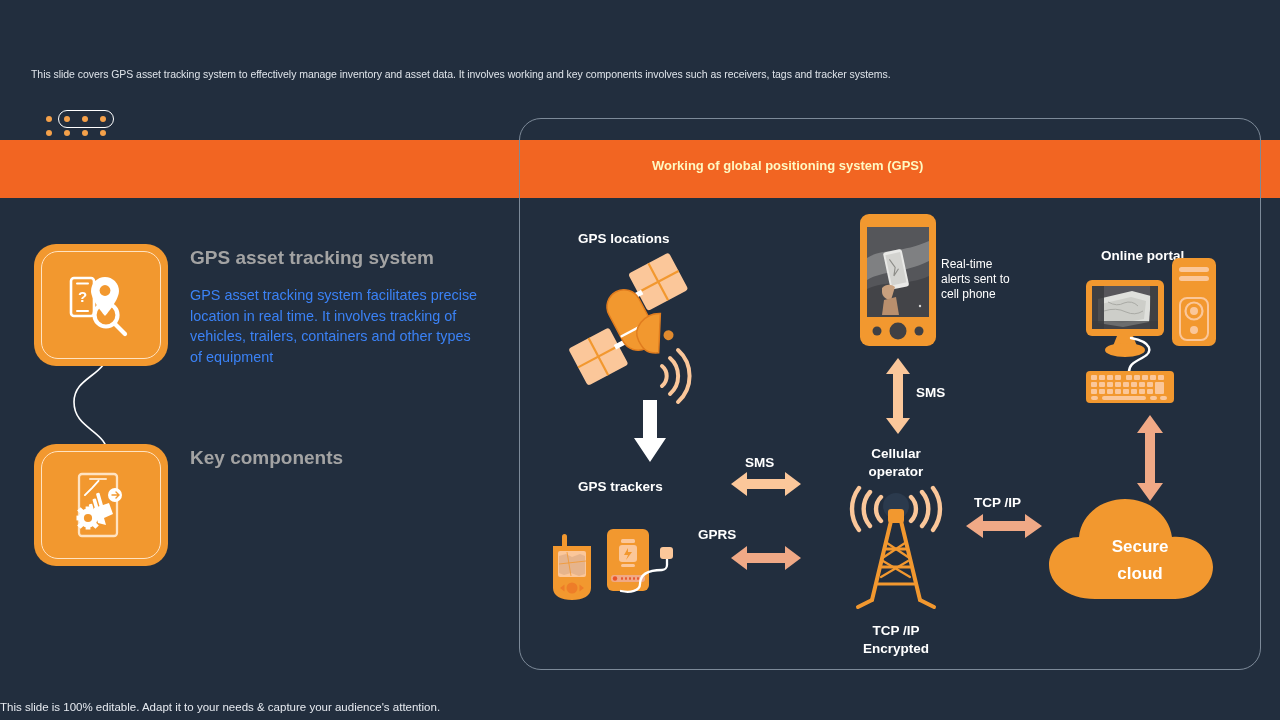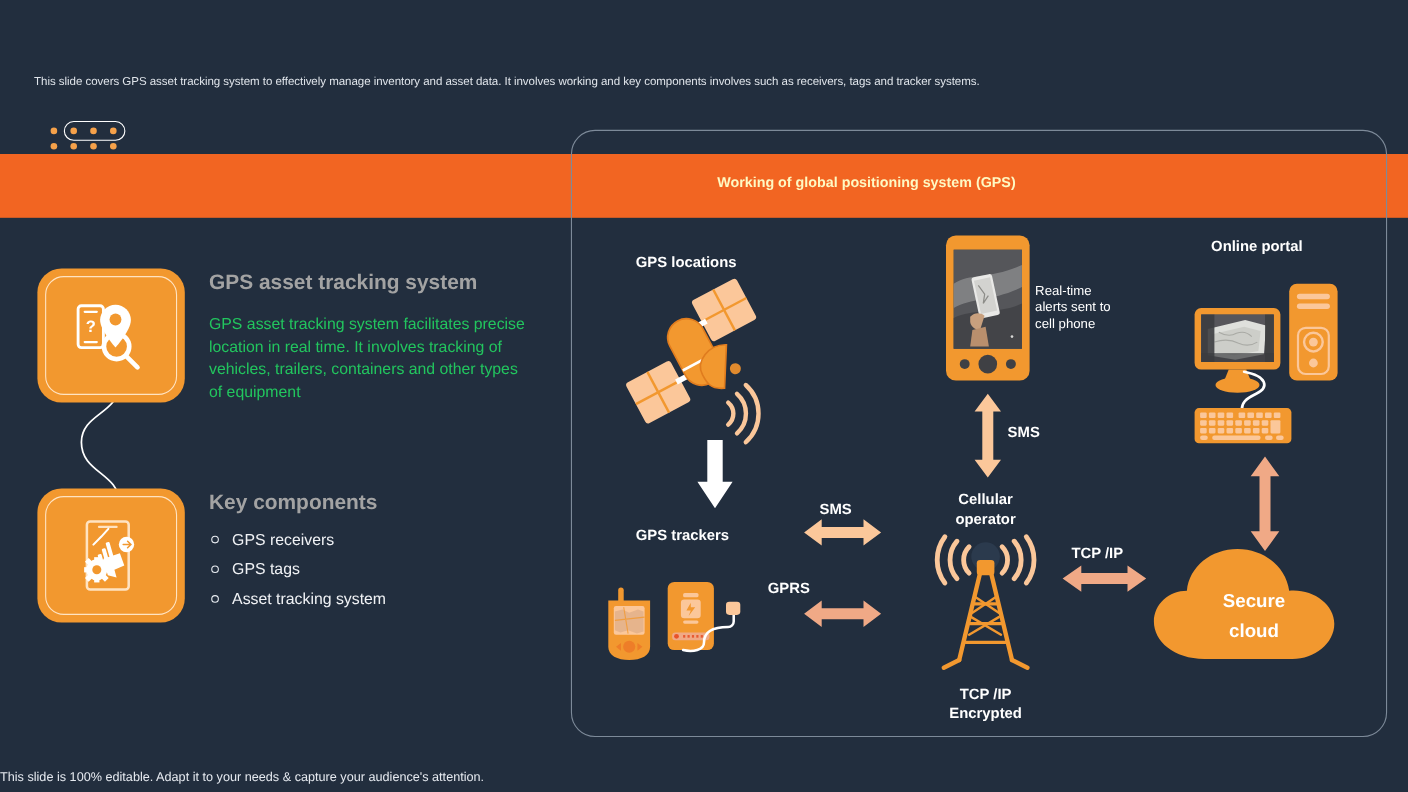--- a/index.html
+++ b/index.html
@@ -64,21 +64,21 @@
 
   .connector{position:absolute;left:30px;top:350px;width:160px;height:110px;}
 
   .h-head{
     position:absolute;font-size:19px;font-weight:bold;color:#a3a3a3;white-space:nowrap;
   }
   .h1{left:190px;top:247px;}
   .h2{left:190px;top:447px;}
   .body-text{
     position:absolute;left:190px;top:285px;width:290px;
-    font-size:14.4px;line-height:20.5px;color:#22c55e;
+    font-size:14.4px;line-height:20.5px;color:#3b82f6;
   }
   .bullets{position:absolute;left:190px;top:481px;width:300px;list-style:none;margin:0;padding:0;}
   .bullets li{
     position:relative;padding-left:21px;font-size:14.4px;color:#f0f2f5;height:27px;line-height:20px;
   }
   .bullets li:before{
     content:"";position:absolute;left:2px;top:6px;width:7px;height:7px;
     border:1.4px solid #e9edf2;border-radius:50%;box-sizing:border-box;
   }
 
@@ -184,25 +184,20 @@
           <rect x="44.2" y="64.2" width="4.8" height="4.8" transform="rotate(-45 46.6 66.6)"></rect>
           <rect x="59.0" y="79.0" width="4.8" height="4.8" transform="rotate(-45 61.4 81.4)"></rect>
           <rect x="59.0" y="64.2" width="4.8" height="4.8" transform="rotate(45 61.4 66.6)"></rect>
           <rect x="44.2" y="79.0" width="4.8" height="4.8" transform="rotate(45 46.6 81.4)"></rect>
         </g>
       </g>
       <circle cx="54" cy="74" r="4.1" fill="#f2982f"></circle>
     </svg>
   </div>
   <div class="h-head h2">Key components</div>
-  <ul class="bullets">
-    <li>GPS receivers</li>
-    <li>GPS tags</li>
-    <li>Asset tracking system</li>
-  </ul>
 
   <div class="lbl" style="left:578px;top:231px;">GPS locations</div>
   <svg style="position:absolute;left:558px;top:258px;" width="150" height="140" viewBox="0 0 150 140">
     <g transform="rotate(-28 75 70)">
 
       <g transform="translate(8,58)">
         <rect x="0" y="0" width="46" height="42" rx="3" fill="#fbc79a"></rect>
         <line x1="23" y1="0" x2="23" y2="42" stroke="#f2982f" stroke-width="2.2"></line>
         <line x1="0" y1="21" x2="46" y2="21" stroke="#f2982f" stroke-width="2.2"></line>
       </g>
@@ -341,21 +336,21 @@
   <div class="lbl-c" style="left:836px;top:622px;width:120px;">
     <div>TCP /IP</div>
     <div>Encrypted</div>
   </div>
 
   <div class="lbl" style="left:974px;top:495px;">TCP /IP</div>
   <svg style="position:absolute;left:966px;top:511px;" width="76" height="30" viewBox="0 0 76 30">
     <path d="M 0 15 L 17 3 L 17 10 L 59 10 L 59 3 L 76 15 L 59 27 L 59 20 L 17 20 L 17 27 Z" fill="#f0a986"></path>
   </svg>
 
-  <div class="lbl" style="left:1101px;top:216px;">Online portal</div>
+  <div class="lbl" style="left:1101px;top:248px;">Online portal</div>
   <svg style="position:absolute;left:1084px;top:258px;" width="135" height="145" viewBox="0 0 135 145">
 
     <rect x="88" y="0" width="44" height="88" rx="7" fill="#f2982f"></rect>
     <rect x="95" y="9" width="30" height="5" rx="2.5" fill="#fbc79a"></rect>
     <rect x="95" y="18" width="30" height="5" rx="2.5" fill="#fbc79a"></rect>
     <rect x="96" y="40" width="28" height="42" rx="7" fill="none" stroke="#fbc79a" stroke-width="2"></rect>
     <circle cx="110" cy="53" r="8.5" fill="none" stroke="#fbc79a" stroke-width="2.2"></circle>
     <circle cx="110" cy="53" r="4" fill="#fbc79a"></circle>
     <circle cx="110" cy="72" r="4" fill="#fbc79a"></circle>
 

